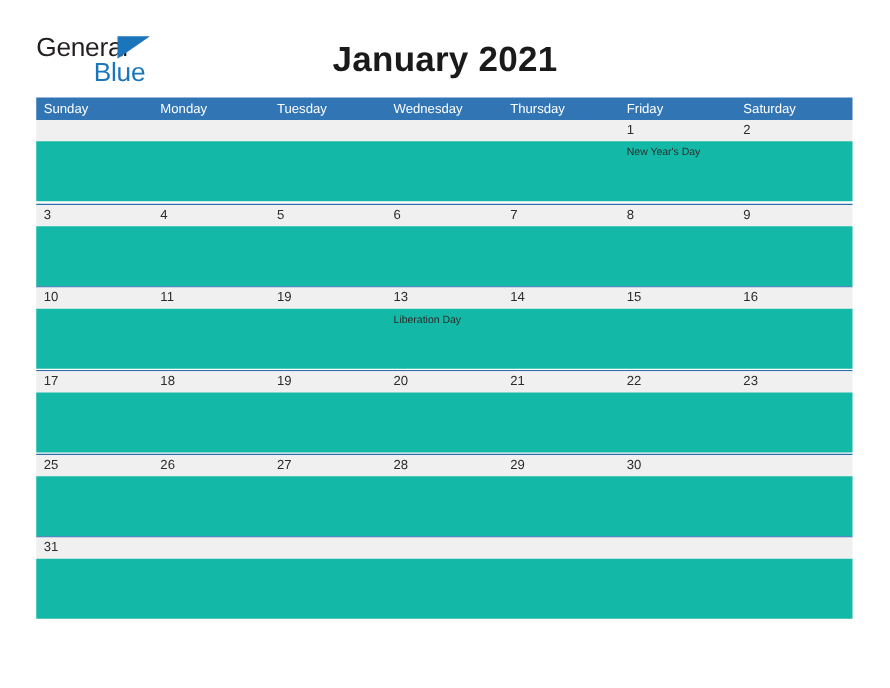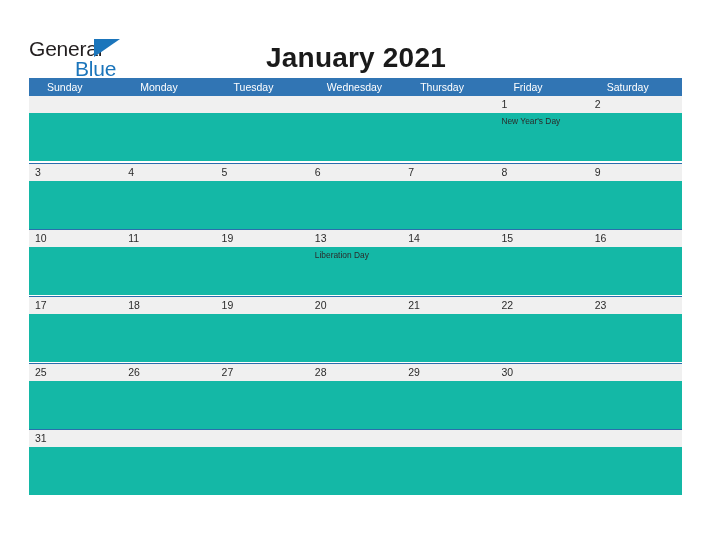--- a/index.html
+++ b/index.html
@@ -12,21 +12,21 @@
     background: #ffffff;
     font-family: "Liberation Sans", sans-serif;
     overflow: hidden;
     position: relative;
   }
 
   
   .page-header {
     position: absolute;
     left: 0;
-    top: 10px;
+    top: 0;
     width: 588px;
     height: 78px;
     border-radius: 32px;
   }
 
   .logo {
     position: absolute;
     left: 29px;
     top: 27px;
     width: 150px;
@@ -100,21 +100,21 @@
     width: 653px;
     height: 18px;
     background: #3175b4;
   }
   .dow-cell {
     width: 93.2857px;
     height: 18px;
     line-height: 18px;
     color: #ffffff;
     font-size: 10.5px;
-    padding-left: 18px;
+    padding-left: 6px;
     box-sizing: border-box;
     white-space: nowrap;
     overflow: hidden;
   }
 
   .week-row {
     position: relative;
     width: 653px;
     height: 66.7px;
     border-top: 1.6px solid #2a6ead;

